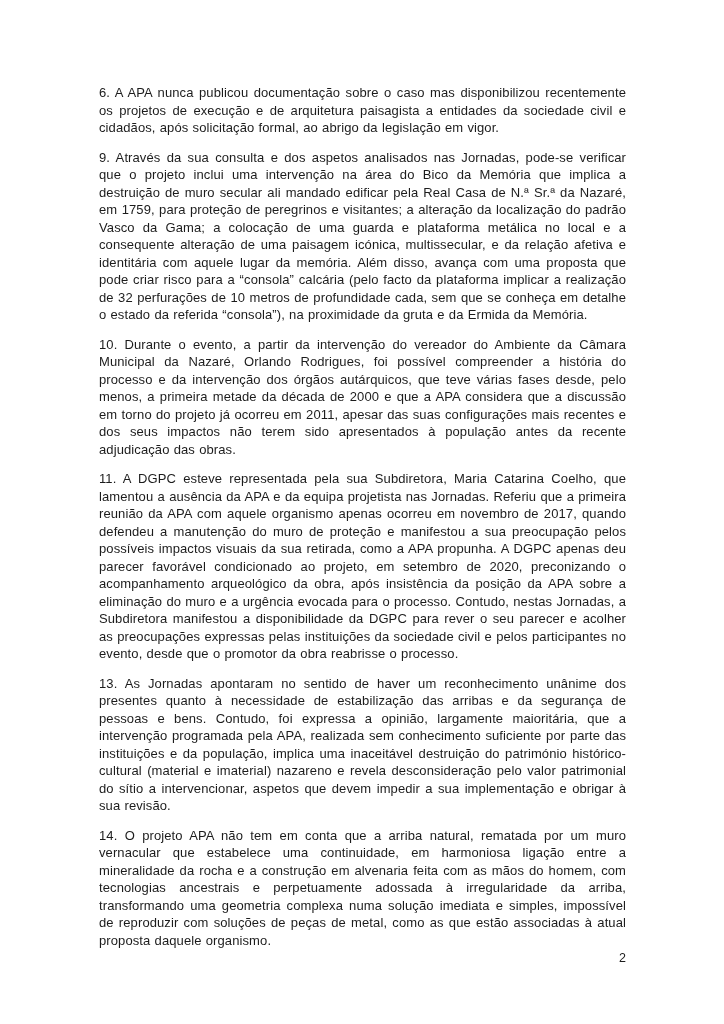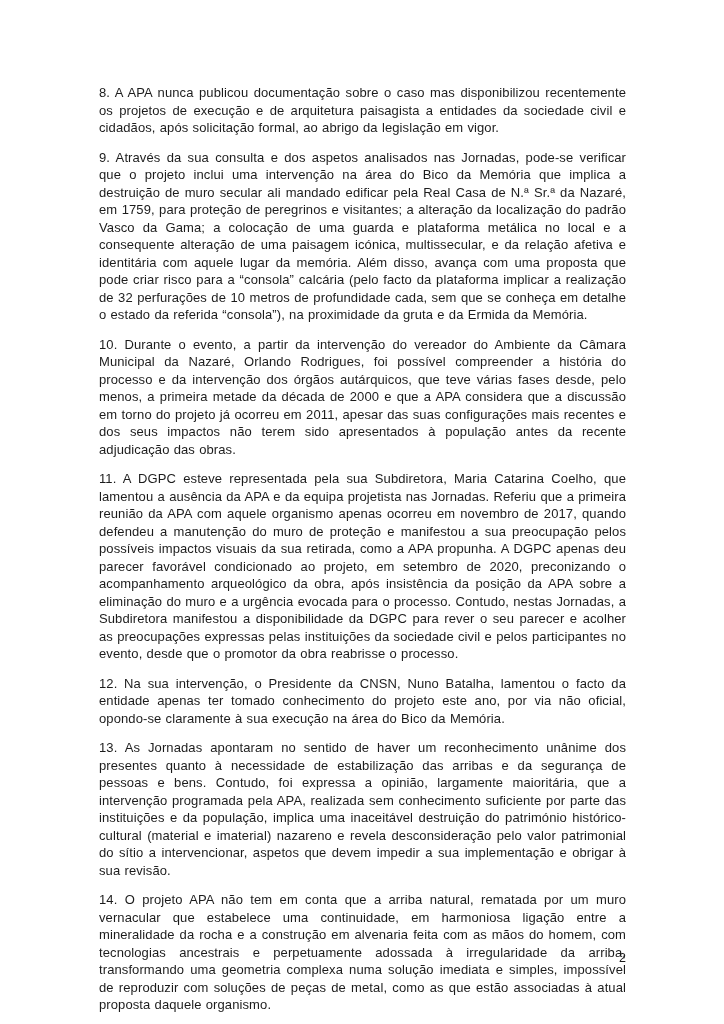--- a/index.html
+++ b/index.html
@@ -43,24 +43,23 @@
   .page-number {
     font-size: 12.5px;
     color: #1c1c1c;
   }
 </style>
 </head>
 <body>
 
 <div class="page">
   <main class="content">
-    <p>8. A APA nunca publicou documentação sobre o caso mas disponibilizou recentemente os projetos de execução e de arquitetura paisagista a entidades da sociedade civil e cidadãos, após solicitação formal, ao abrigo da legislação em vigor.</p>
+    <p>6. A APA nunca publicou documentação sobre o caso mas disponibilizou recentemente os projetos de execução e de arquitetura paisagista a entidades da sociedade civil e cidadãos, após solicitação formal, ao abrigo da legislação em vigor.</p>
     <p>9. Através da sua consulta e dos aspetos analisados nas Jornadas, pode-se verificar que o projeto inclui uma intervenção na área do Bico da Memória que implica a destruição de muro secular ali mandado edificar pela Real Casa de N.ª Sr.ª da Nazaré, em 1759, para proteção de peregrinos e visitantes; a alteração da localização do padrão Vasco da Gama; a colocação de uma guarda e plataforma metálica no local e a consequente alteração de uma paisagem icónica, multissecular, e da relação afetiva e identitária com aquele lugar da memória. Além disso, avança com uma proposta que pode criar risco para a “consola” calcária (pelo facto da plataforma implicar a realização de 32 perfurações de 10 metros de profundidade cada, sem que se conheça em detalhe o estado da referida “consola”), na proximidade da gruta e da Ermida da Memória.</p>
     <p>10. Durante o evento, a partir da intervenção do vereador do Ambiente da Câmara Municipal da Nazaré, Orlando Rodrigues, foi possível compreender a história do processo e da intervenção dos órgãos autárquicos, que teve várias fases desde, pelo menos, a primeira metade da década de 2000 e que a APA considera que a discussão em torno do projeto já ocorreu em 2011, apesar das suas configurações mais recentes e dos seus impactos não terem sido apresentados à população antes da recente adjudicação das obras.</p>
     <p>11. A DGPC esteve representada pela sua Subdiretora, Maria Catarina Coelho, que lamentou a ausência da APA e da equipa projetista nas Jornadas. Referiu que a primeira reunião da APA com aquele organismo apenas ocorreu em novembro de 2017, quando defendeu a manutenção do muro de proteção e manifestou a sua preocupação pelos possíveis impactos visuais da sua retirada, como a APA propunha. A DGPC apenas deu parecer favorável condicionado ao projeto, em setembro de 2020, preconizando o acompanhamento arqueológico da obra, após insistência da posição da APA sobre a eliminação do muro e a urgência evocada para o processo. Contudo, nestas Jornadas, a Subdiretora manifestou a disponibilidade da DGPC para rever o seu parecer e acolher as preocupações expressas pelas instituições da sociedade civil e pelos participantes no evento, desde que o promotor da obra reabrisse o processo.</p>
-    <p>12. Na sua intervenção, o Presidente da CNSN, Nuno Batalha, lamentou o facto da entidade apenas ter tomado conhecimento do projeto este ano, por via não oficial, opondo-se claramente à sua execução na área do Bico da Memória.</p>
     <p>13. As Jornadas apontaram no sentido de haver um reconhecimento unânime dos presentes quanto à necessidade de estabilização das arribas e da segurança de pessoas e bens. Contudo, foi expressa a opinião, largamente maioritária, que a intervenção programada pela APA, realizada sem conhecimento suficiente por parte das instituições e da população, implica uma inaceitável destruição do património histórico-cultural (material e imaterial) nazareno e revela desconsideração pelo valor patrimonial do sítio a intervencionar, aspetos que devem impedir a sua implementação e obrigar à sua revisão.</p>
     <p>14. O projeto APA não tem em conta que a arriba natural, rematada por um muro vernacular que estabelece uma continuidade, em harmoniosa ligação entre a mineralidade da rocha e a construção em alvenaria feita com as mãos do homem, com tecnologias ancestrais e perpetuamente adossada à irregularidade da arriba, transformando uma geometria complexa numa solução imediata e simples, impossível de reproduzir com soluções de peças de metal, como as que estão associadas à atual proposta daquele organismo.</p>
   </main>
   <footer class="footer">
     <span class="page-number">2</span>
   </footer>
 </div>
 
 </body></html>

